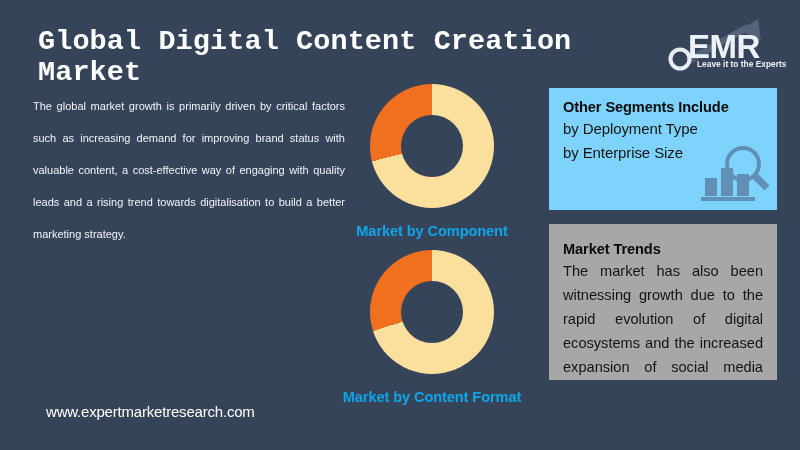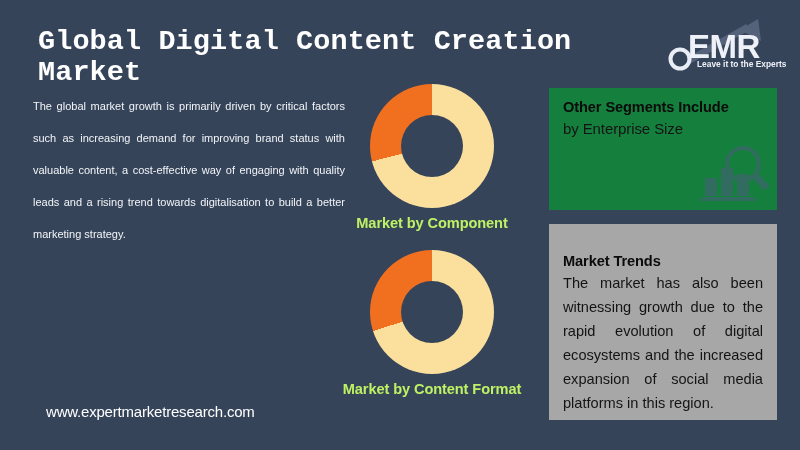--- a/index.html
+++ b/index.html
@@ -95,49 +95,49 @@
     position: absolute;
     left: 50%;
     top: 50%;
     transform: translate(-50%, -50%);
     width: 62px;
     height: 62px;
     border-radius: 50%;
     background: #36445a;
   }
   .donut-caption {
-    margin-top: 6px;
-    color: #bef264;
+    margin-top: 14px;
+    color: #0ea5e9;
     font-size: 14.6px;
     font-weight: bold;
     line-height: 19px;
     letter-spacing: -0.1px;
   }
 
   
   .panel {
     position: absolute;
     box-sizing: border-box;
     overflow: hidden;
   }
   .panel-segments {
     left: 549px;
     top: 88px;
     width: 228px;
     height: 122px;
-    background: #15803d;
+    background: #7dd3fc;
     padding: 11px 22px 0 14px;
   }
   .panel-trends {
     left: 549px;
     top: 224px;
     width: 228px;
-    height: 196px;
+    height: 156px;
     background: #a7a7a7;
-    padding: 29px 14px 0 14px;
+    padding: 17px 14px 0 14px;
   }
   .panel-heading {
     color: #0b0b0b;
     font-size: 14.6px;
     font-weight: bold;
     letter-spacing: -0.1px;
     margin-bottom: 2px;
   }
   .panel-line {
     color: #141414;
@@ -200,20 +200,21 @@
 
   <div class="donut-block second">
     <div class="donut">
       <div class="donut-hole" id="donut-1" style="background: conic-gradient(rgb(240, 112, 31) 0deg, rgb(240, 112, 31) 108deg, rgb(251, 224, 157) 108deg, rgb(251, 224, 157) 360deg); transform: scaleX(-1);"></div>
     </div>
     <div class="donut-caption">Market by Content Format</div>
   </div>
 
   <div class="panel panel-segments">
     <div class="panel-heading">Other Segments Include</div>
+    <div class="panel-line">by Deployment Type</div>
     <div class="panel-line">by Enterprise Size</div>
     <div class="panel-icon">
       <svg width="74" height="64" viewBox="0 0 74 64">
         <g fill="#4a5a7c">
           <rect x="8" y="34" width="12" height="18"></rect>
           <rect x="24" y="24" width="12" height="28"></rect>
           <rect x="40" y="30" width="12" height="22"></rect>
           <rect x="4" y="53" width="54" height="4"></rect>
         </g>
         <g fill="none" stroke="#4a5a7c" stroke-width="4">

